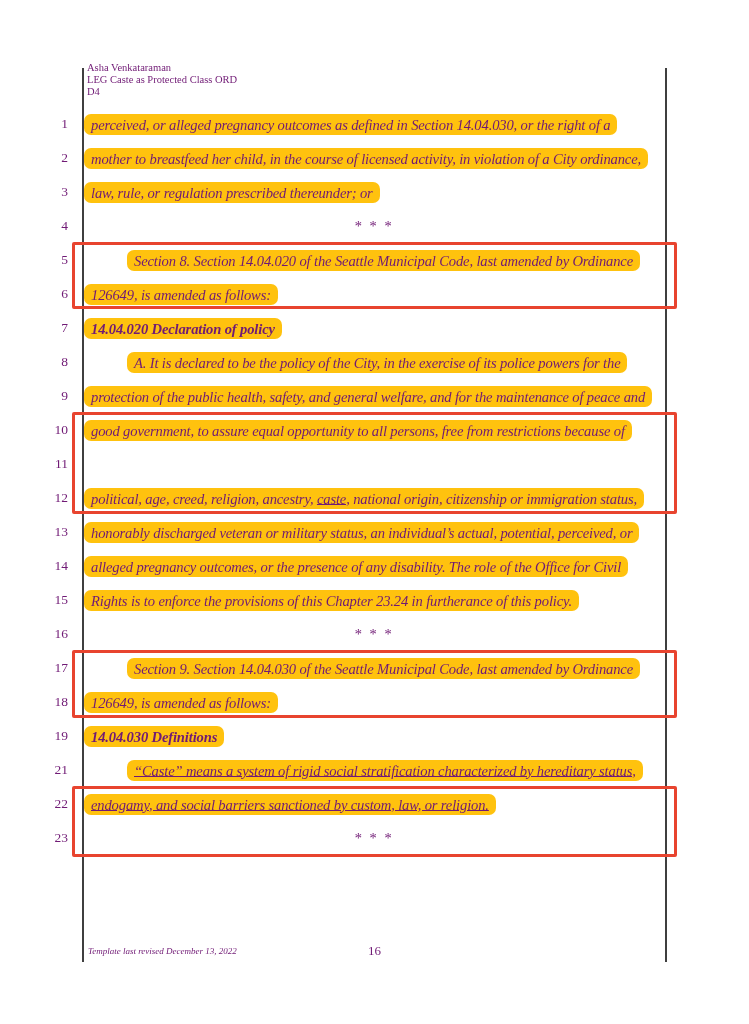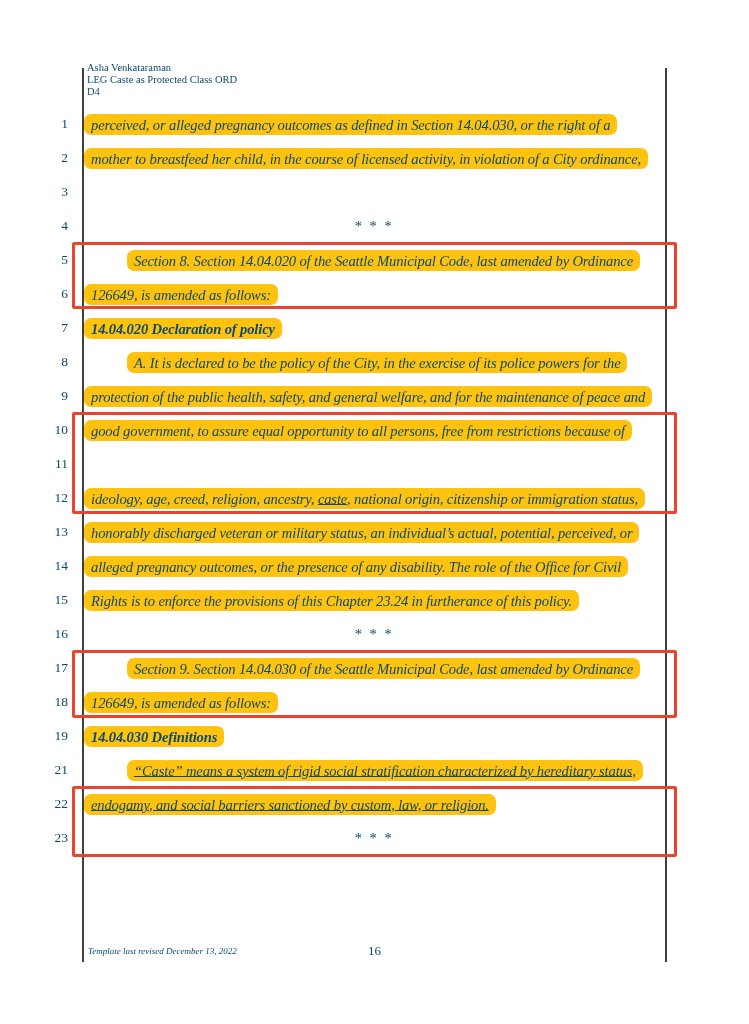--- a/index.html
+++ b/index.html
@@ -1,21 +1,21 @@
 <!DOCTYPE html>
 <html><head>
 <meta charset="utf-8">
 <style>
   html,body{margin:0;padding:0;background:#ffffff;}
   #page{
     position:relative;
     width:749px;height:1024px;
     background:#ffffff;
     font-family:"Liberation Serif","DejaVu Serif",serif;
-    color:#0c4a6e;
+    color:#701a75;
     overflow:hidden;
   }
   
   .vrule{position:absolute;top:68px;height:894px;width:2px;background:#3f3f3f;}
   #left-rule{left:82px;}
   #right-rule{left:665px;}
 
   
   #header{position:absolute;left:87px;top:62px;font-size:10.5px;line-height:12px;}
 
@@ -62,20 +62,21 @@
       <div class="txt"><span class="hl">perceived, or alleged pregnancy outcomes as defined in Section 14.04.030, or the right of a</span></div>
     </div>
 
     <div class="row">
       <span class="num">2</span>
       <div class="txt"><span class="hl">mother to breastfeed her child, in the course of licensed activity, in violation of a City ordinance,</span></div>
     </div>
 
     <div class="row">
       <span class="num">3</span>
+      <div class="txt"><span class="hl">law, rule, or regulation prescribed thereunder; or</span></div>
     </div>
 
     <div class="row">
       <span class="num">4</span>
       <div class="txt ctr"><span>* * *</span></div>
     </div>
 
     <div class="row">
       <span class="num">5</span>
       <div class="txt ind"><span class="hl">Section 8. Section 14.04.020 of the Seattle Municipal Code, last amended by Ordinance</span></div>
@@ -105,21 +106,21 @@
       <span class="num">10</span>
       <div class="txt"><span class="hl">good government, to assure equal opportunity to all persons, free from restrictions because of</span></div>
     </div>
 
     <div class="row">
       <span class="num">11</span>
     </div>
 
     <div class="row">
       <span class="num">12</span>
-      <div class="txt"><span class="hl"><span>ideology, age, creed, religion, ancestry, </span><span class="u">caste,</span><span> national origin, citizenship or immigration status,</span></span></div>
+      <div class="txt"><span class="hl"><span>political, age, creed, religion, ancestry, </span><span class="u">caste,</span><span> national origin, citizenship or immigration status,</span></span></div>
     </div>
 
     <div class="row">
       <span class="num">13</span>
       <div class="txt"><span class="hl">honorably discharged veteran or military status, an individual’s actual, potential, perceived, or</span></div>
     </div>
 
     <div class="row">
       <span class="num">14</span>
       <div class="txt"><span class="hl">alleged pregnancy outcomes, or the presence of any disability. The role of the Office for Civil</span></div>

